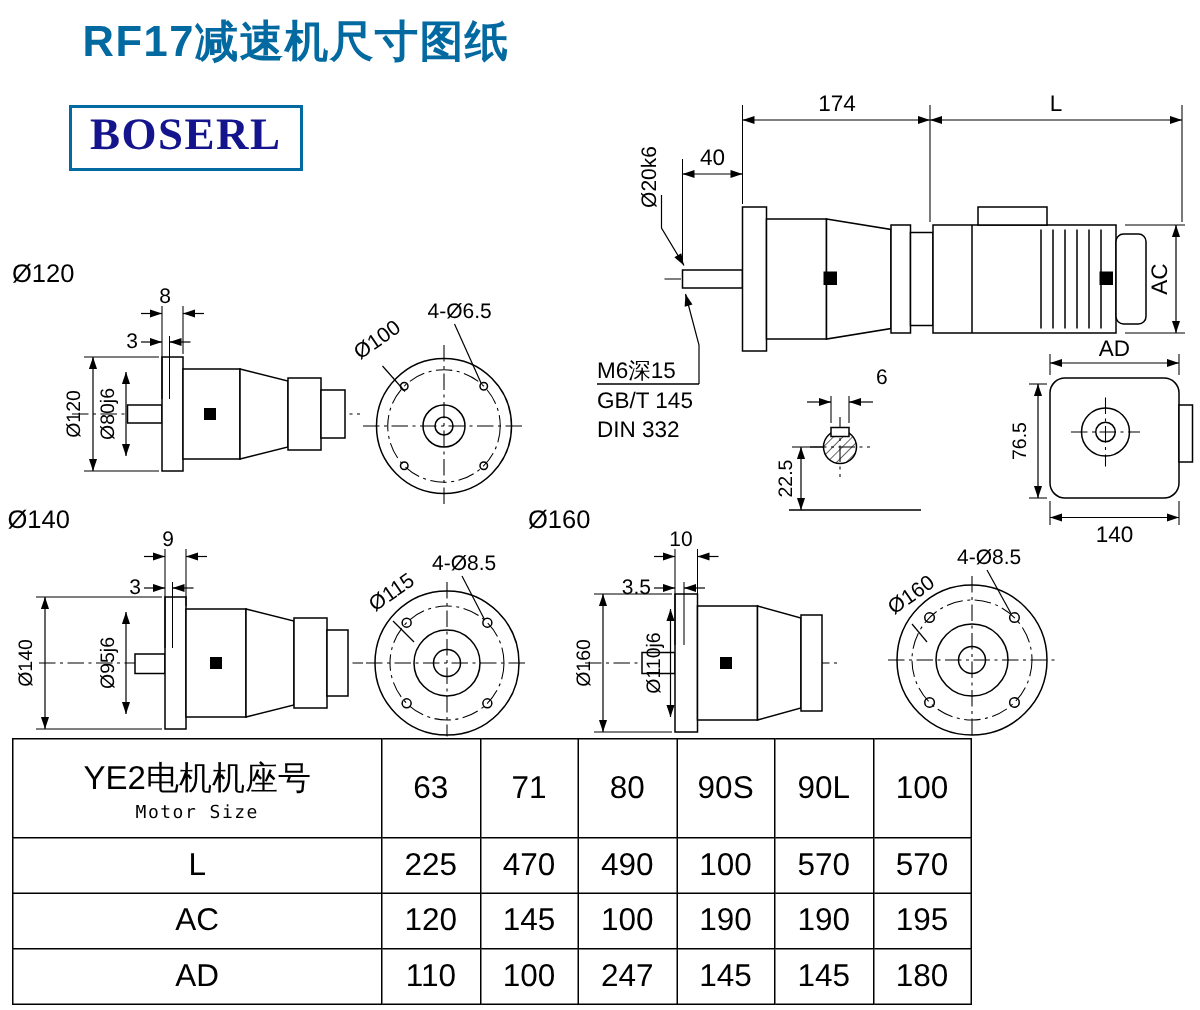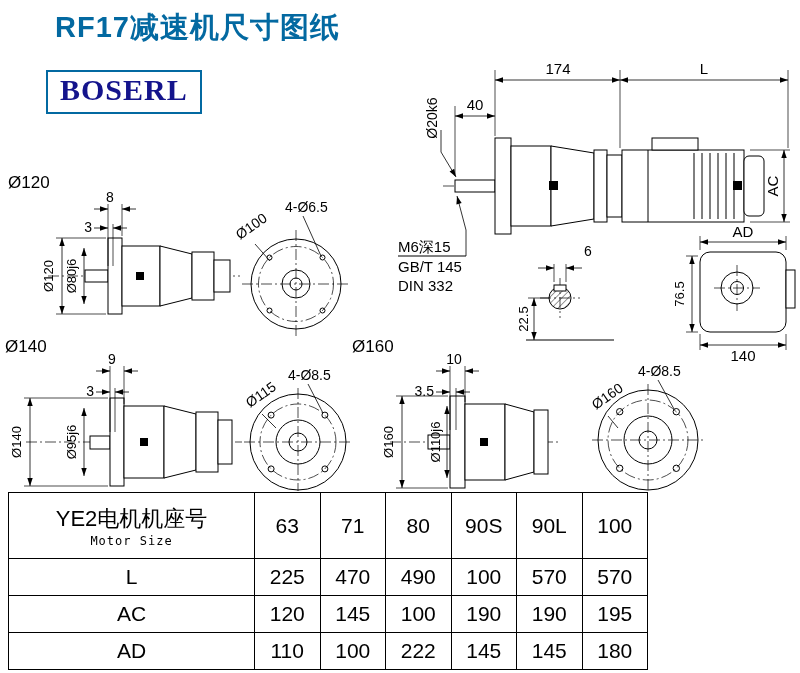--- a/index.html
+++ b/index.html
@@ -326,19 +326,19 @@
     <td>145</td>
     <td>100</td>
     <td>190</td>
     <td>190</td>
     <td>195</td>
   </tr>
   <tr class="row">
     <td class="rowlab">AD</td>
     <td>110</td>
     <td>100</td>
-    <td>222</td>
+    <td>247</td>
     <td>145</td>
     <td>145</td>
     <td>180</td>
   </tr>
 </tbody>
   </table>
 
 </body></html>

